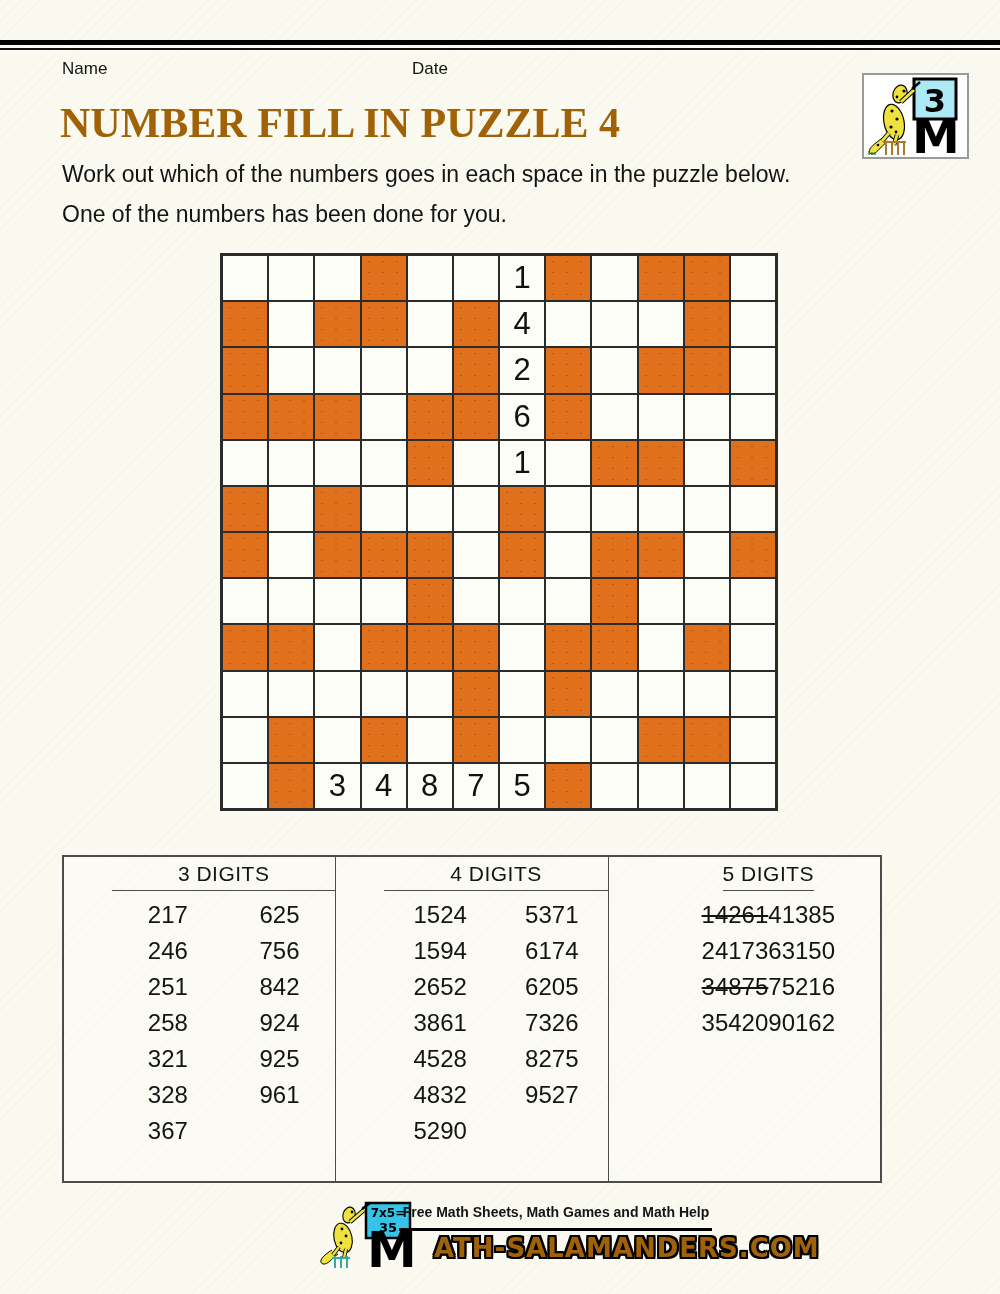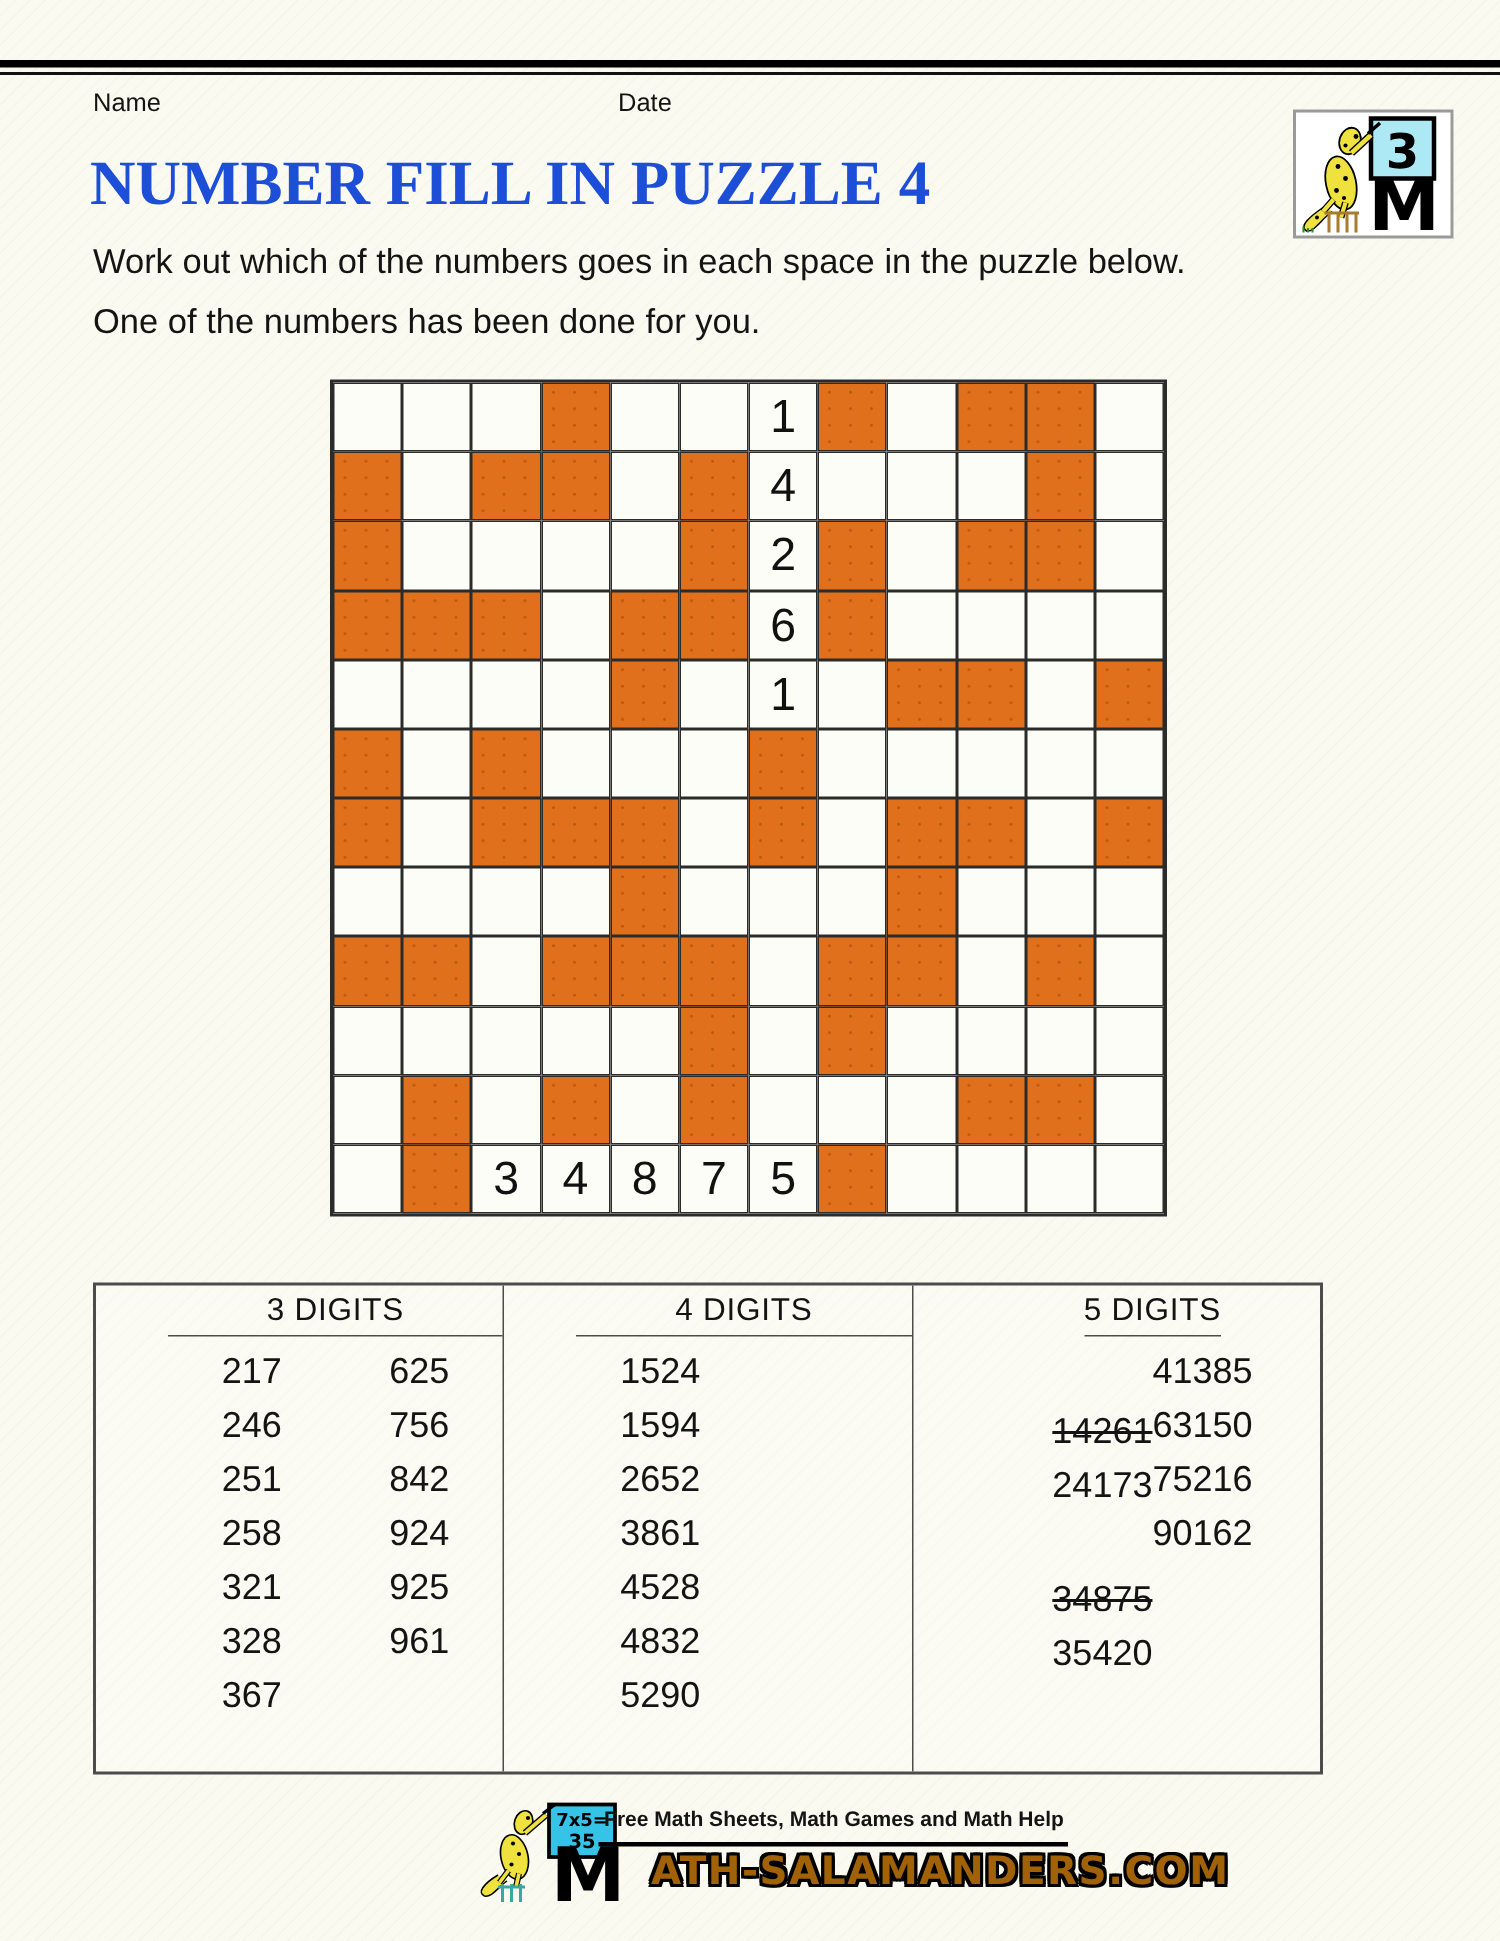--- a/index.html
+++ b/index.html
@@ -19,21 +19,21 @@
   .date-label { position:absolute; left:412px; top:59px; font-size:17px; }
 
   .logo-box {
     position:absolute; left:862px; top:73px; width:107px; height:86px;
     background:#fff; border:2px solid #9a9a9a;
   }
 
   .page-title {
     position:absolute; left:60px; top:99px;
     font-family:"Liberation Serif", serif; font-weight:bold;
-    font-size:42px; letter-spacing:0; color:#1d4ed8; white-space:nowrap;
+    font-size:42px; letter-spacing:0; color:#a16207; white-space:nowrap;
   }
   .instr1 { position:absolute; left:62px; top:161px; font-size:23px; white-space:nowrap; }
   .instr2 { position:absolute; left:62px; top:201px; font-size:23px; white-space:nowrap; }
 
   .grid {
     position:absolute; left:220px; top:253px; width:558px; height:558px;
     display:grid; grid-template-columns:repeat(12,1fr); grid-template-rows:repeat(12,1fr);
     border:2px solid #2b2b2b; background:#FDFDF7;
   }
   .cell {
@@ -53,21 +53,21 @@
   }
   .section { flex:1; border-right:1px solid #4c4c4c; display:flex; flex-direction:column;padding-left:48px; }
   .section:last-child { border-right:none;align-items:center; }
   .sec-header {
     height:34px; line-height:33px; border-bottom:1px solid #4c4c4c;
     text-align:center; font-size:21px; letter-spacing:0.5px;
   }
   .sec-body { flex:1; display:flex; padding-top:7px; }
   .subcol { width:50%; display:flex; flex-direction:column; align-items:center; }
   .num { font-size:24px; height:36px; line-height:34px; }
-  .num.struck { text-decoration:line-through; text-decoration-thickness:2px;margin-top:40px; }
+  .num.struck { text-decoration:line-through; text-decoration-thickness:2px; }
 
   .tagline {
     position:absolute; left:400px; top:1204px; width:312px;
     text-align:center; font-size:14px; font-weight:bold; white-space:nowrap;
   }
   .footer-line { position:absolute; left:399px; top:1228px; width:313px; height:3px; background:#000; }
   .wordmark {
     position:absolute; left:434px; top:1233px;
     font-family:"DejaVu Sans", sans-serif; font-weight:bold; font-size:26px;
     letter-spacing:1px; color:#a16207; white-space:nowrap;
@@ -294,20 +294,28 @@
       <div class="sec-body">
         <div class="subcol">
           <div class="num">1524</div>
           <div class="num">1594</div>
           <div class="num">2652</div>
           <div class="num">3861</div>
           <div class="num">4528</div>
           <div class="num">4832</div>
           <div class="num">5290</div>
         </div>
+        <div class="subcol">
+          <div class="num">5371</div>
+          <div class="num">6174</div>
+          <div class="num">6205</div>
+          <div class="num">7326</div>
+          <div class="num">8275</div>
+          <div class="num">9527</div>
+        </div>
       </div>
     </div>
     <div class="section">
       <div class="sec-header">5 DIGITS</div>
       <div class="sec-body">
         <div class="subcol">
           <div class="num struck">14261</div>
           <div class="num">24173</div>
           <div class="num struck">34875</div>
           <div class="num">35420</div>

